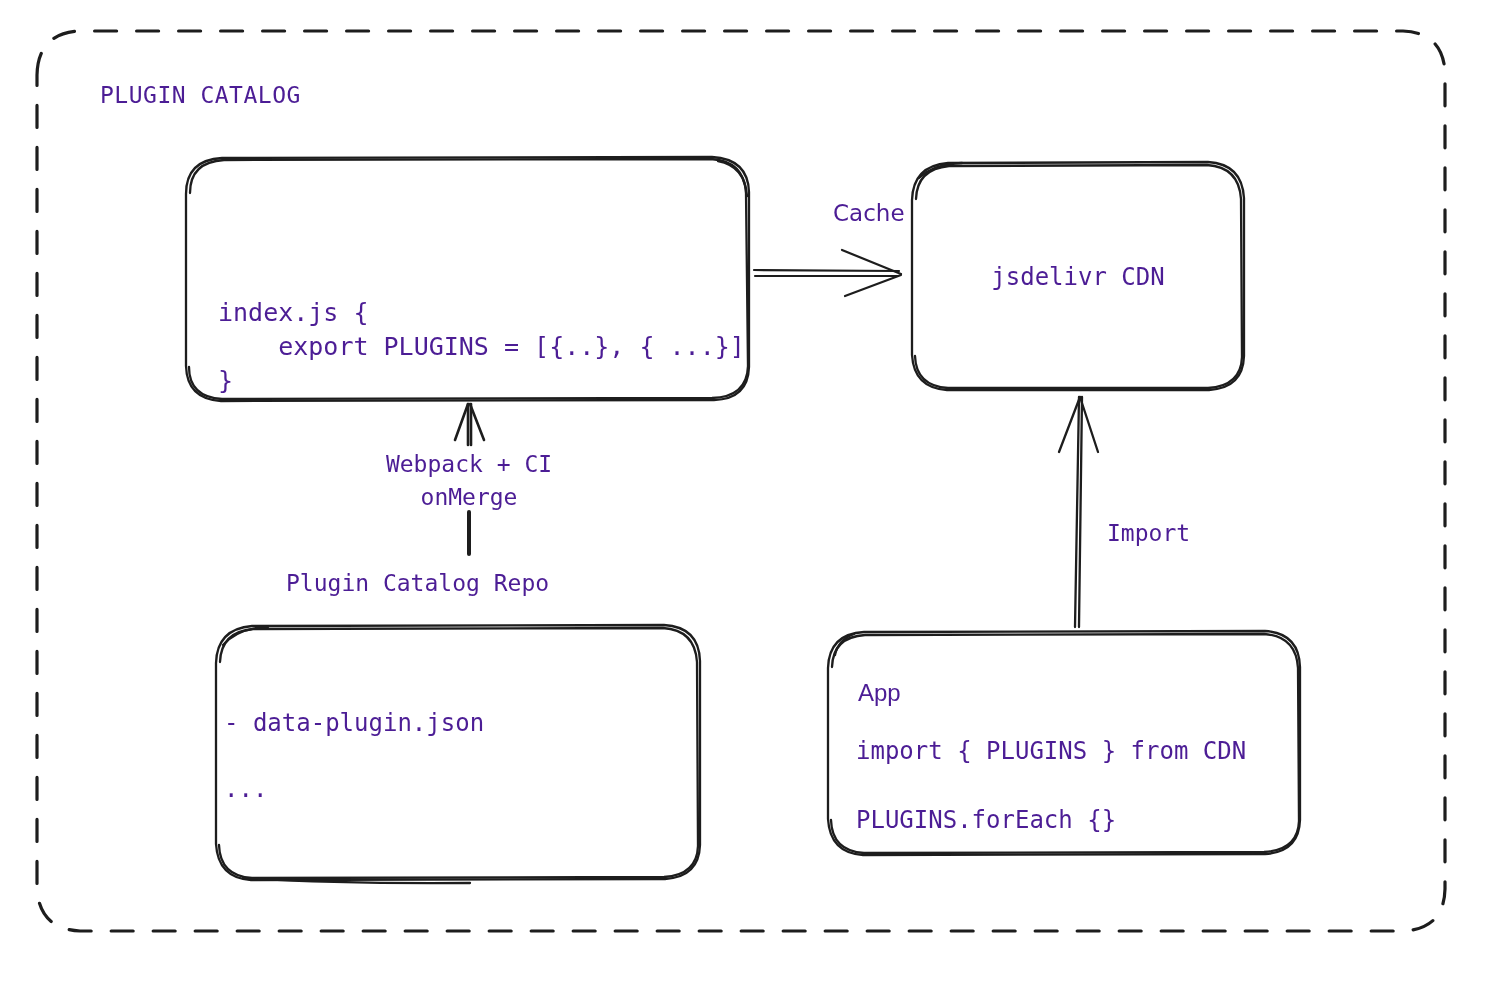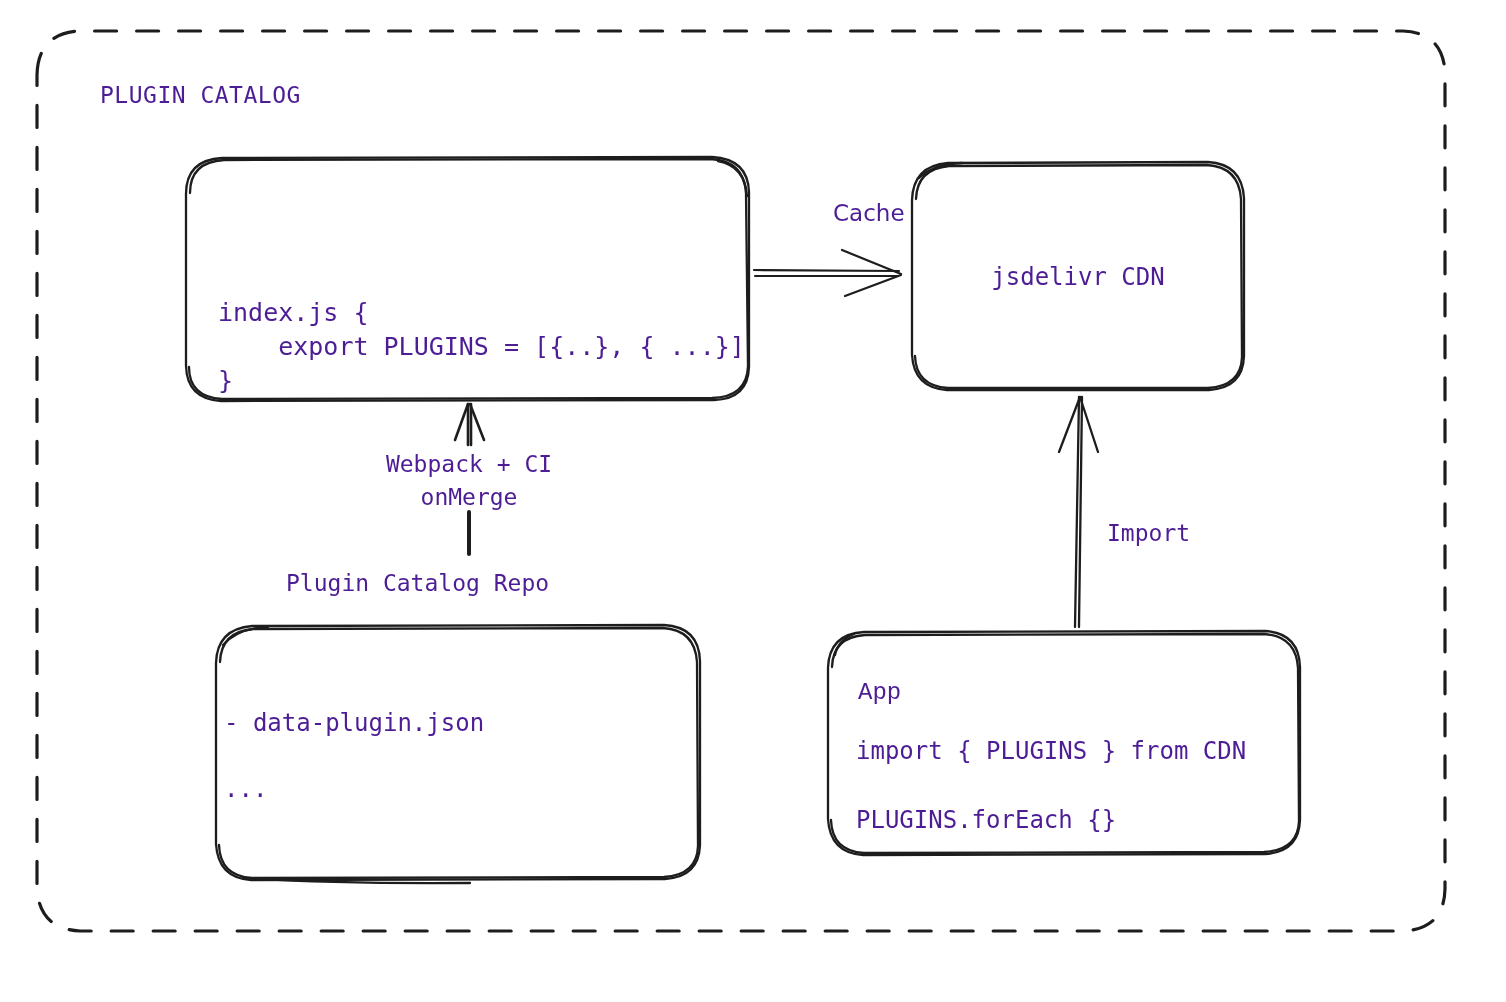--- a/index.html
+++ b/index.html
@@ -97,21 +97,21 @@
   #import-label {
     left: 1107px;
     top: 518px;
     font-size: 23px;
   }
   
   #app-title {
     left: 858px;
     top: 676px;
     font-size: 24px;
-    font-family: Liberation Mono, monospace;
+    font-family: Liberation Sans, sans-serif;
   }
   #app-code {
     left: 856px;
     top: 735px;
     font-size: 24px;
   }
   #app-code .ln2 { display: block; margin-top: 36px; }
 </style>
 </head>
 <body>

